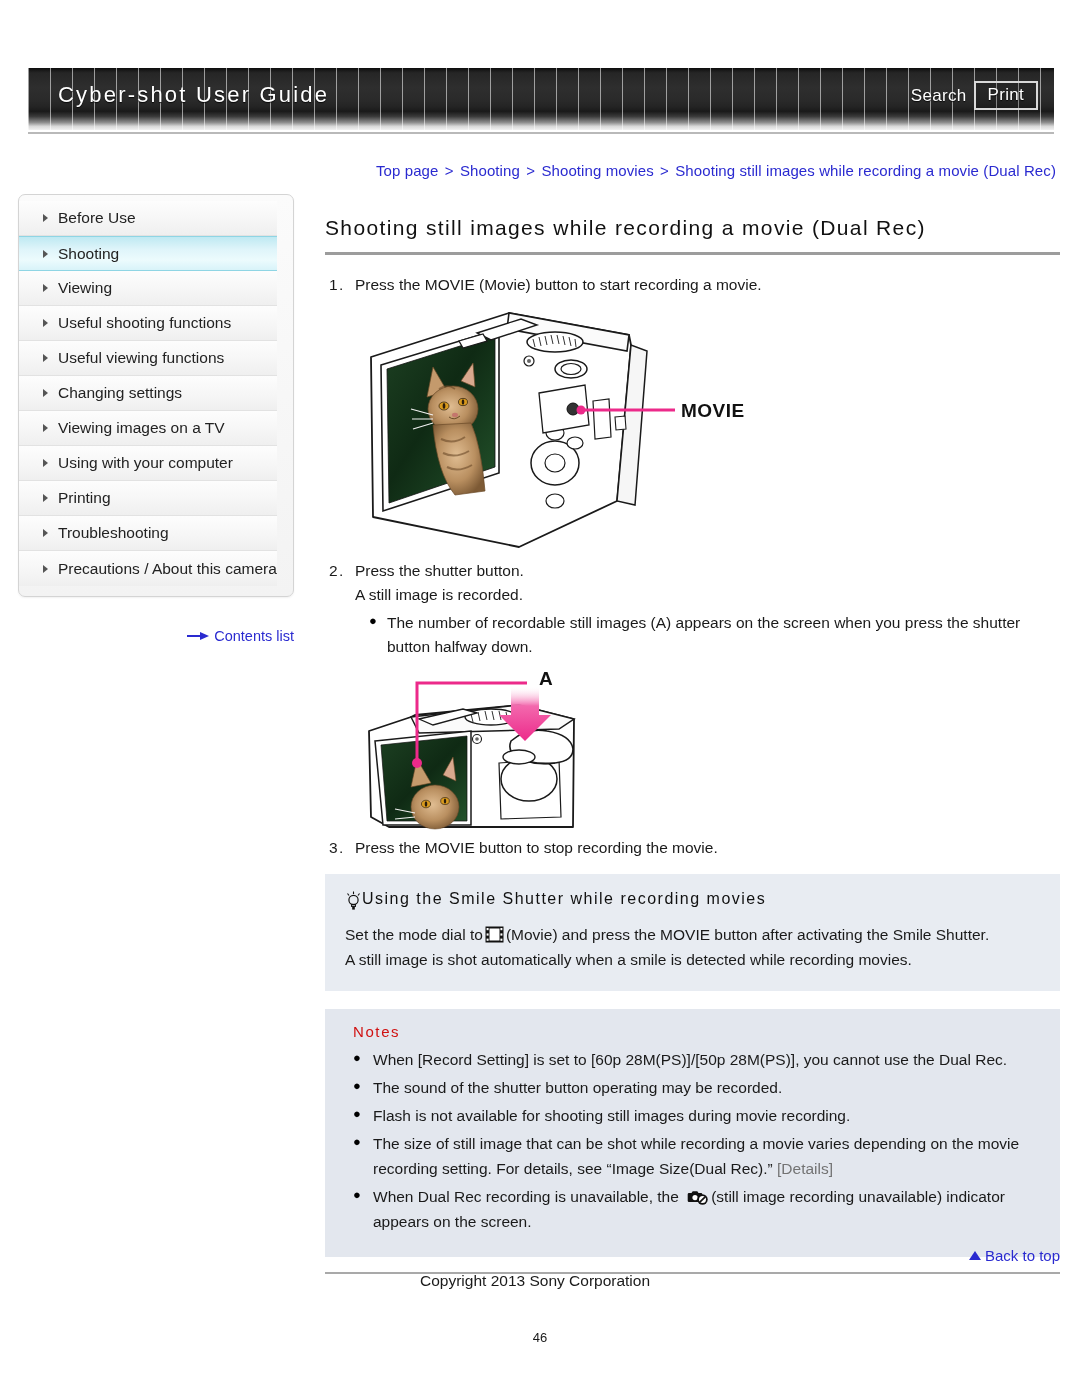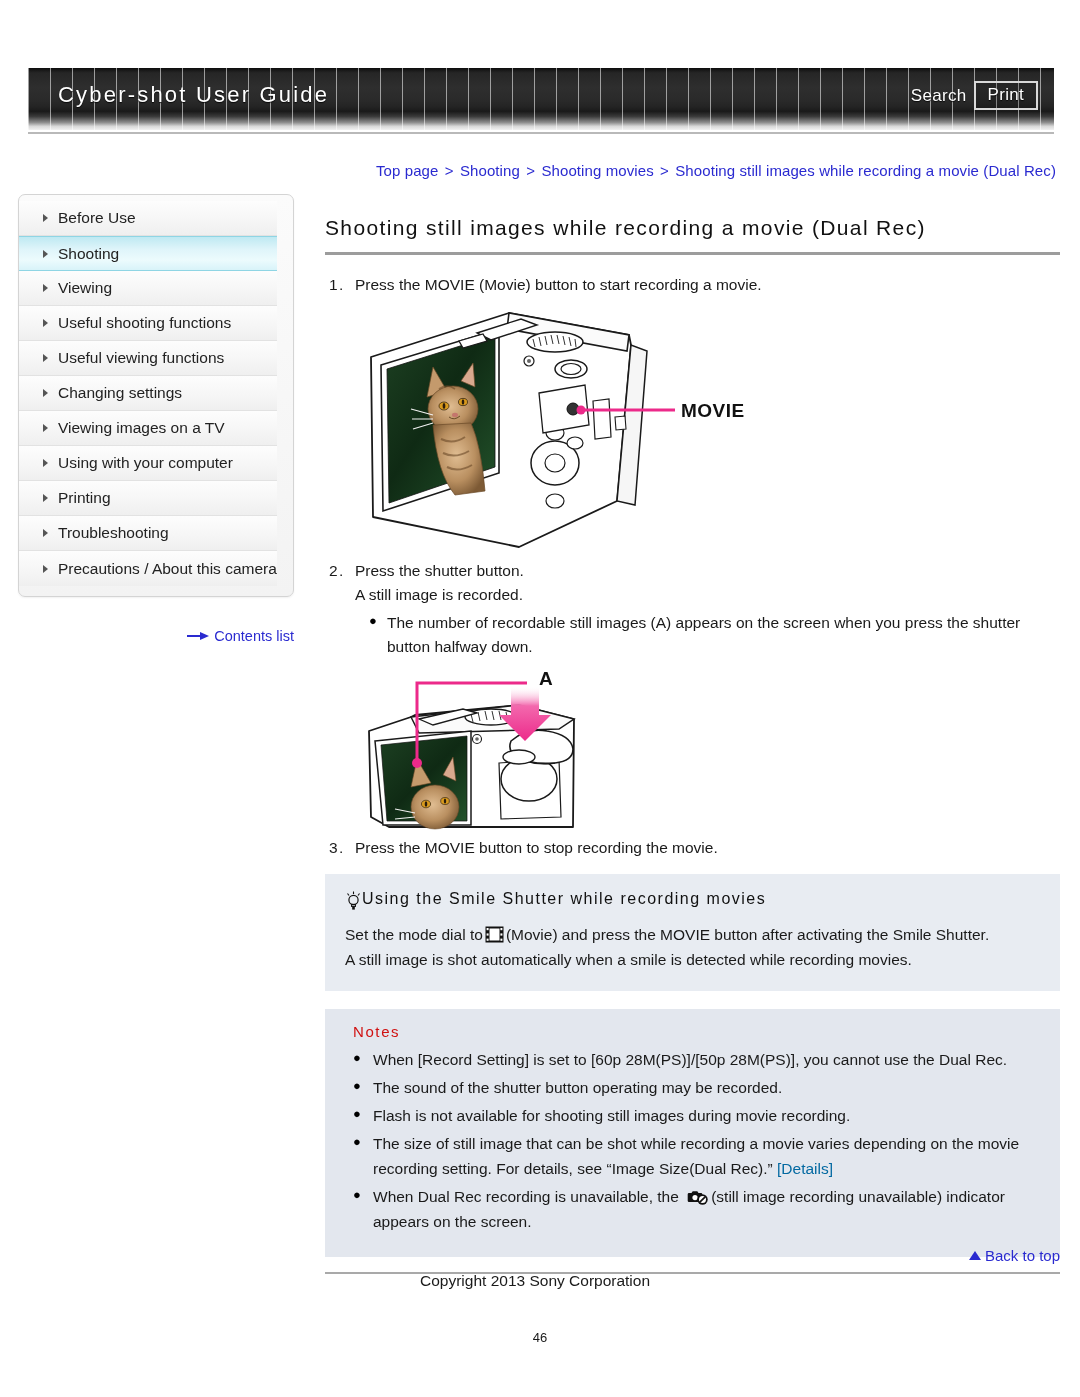--- a/index.html
+++ b/index.html
@@ -193,21 +193,21 @@
     background:#e3e7ee;
     padding:14px 20px 20px 28px;
     margin-top:18px;
   }
   .notes-head {
     color:#d01010; font-size:15px; letter-spacing:1.6px; margin-bottom:7px;
   }
   .note-row { display:flex; margin-bottom:3px; }
   .note-bullet { flex:0 0 20px; font-size:13px; line-height:1.62; color:#000; }
   .note-text { flex:1 1 auto; font-size:15.5px; line-height:1.62; color:#1a1a1a; }
-  .link { color:#0369a1; cursor:pointer; }
+  .link { color:#737373; cursor:pointer; }
   .nostill-icon { display:inline-block; vertical-align:-4px; width:24px; height:18px; margin:0 2px; }
 
   
   .back-to-top {
     position:absolute; right:20px; top:1247px;
     font-size:15px; color:#2a2ad0; cursor:pointer;
     display:flex; align-items:center; gap:4px;
   }
   .tri-up {
     width:0;height:0;

